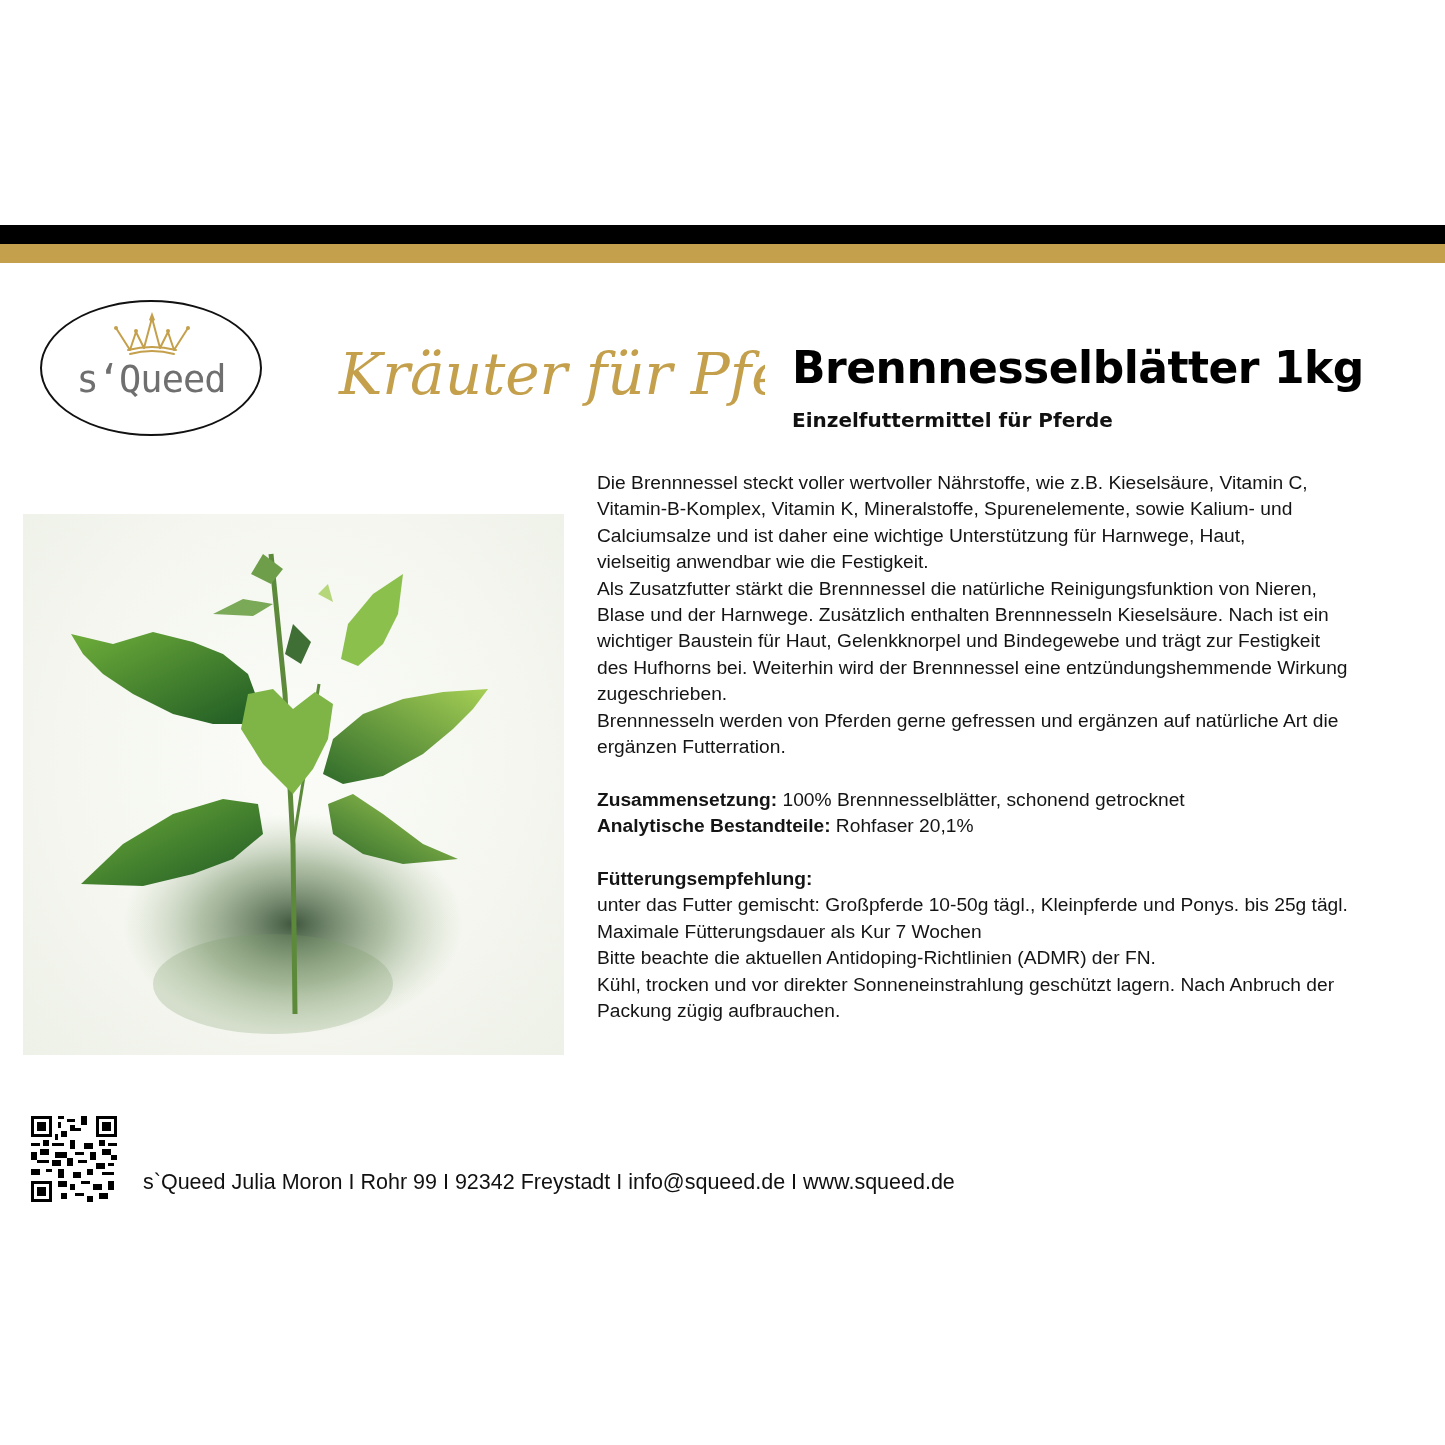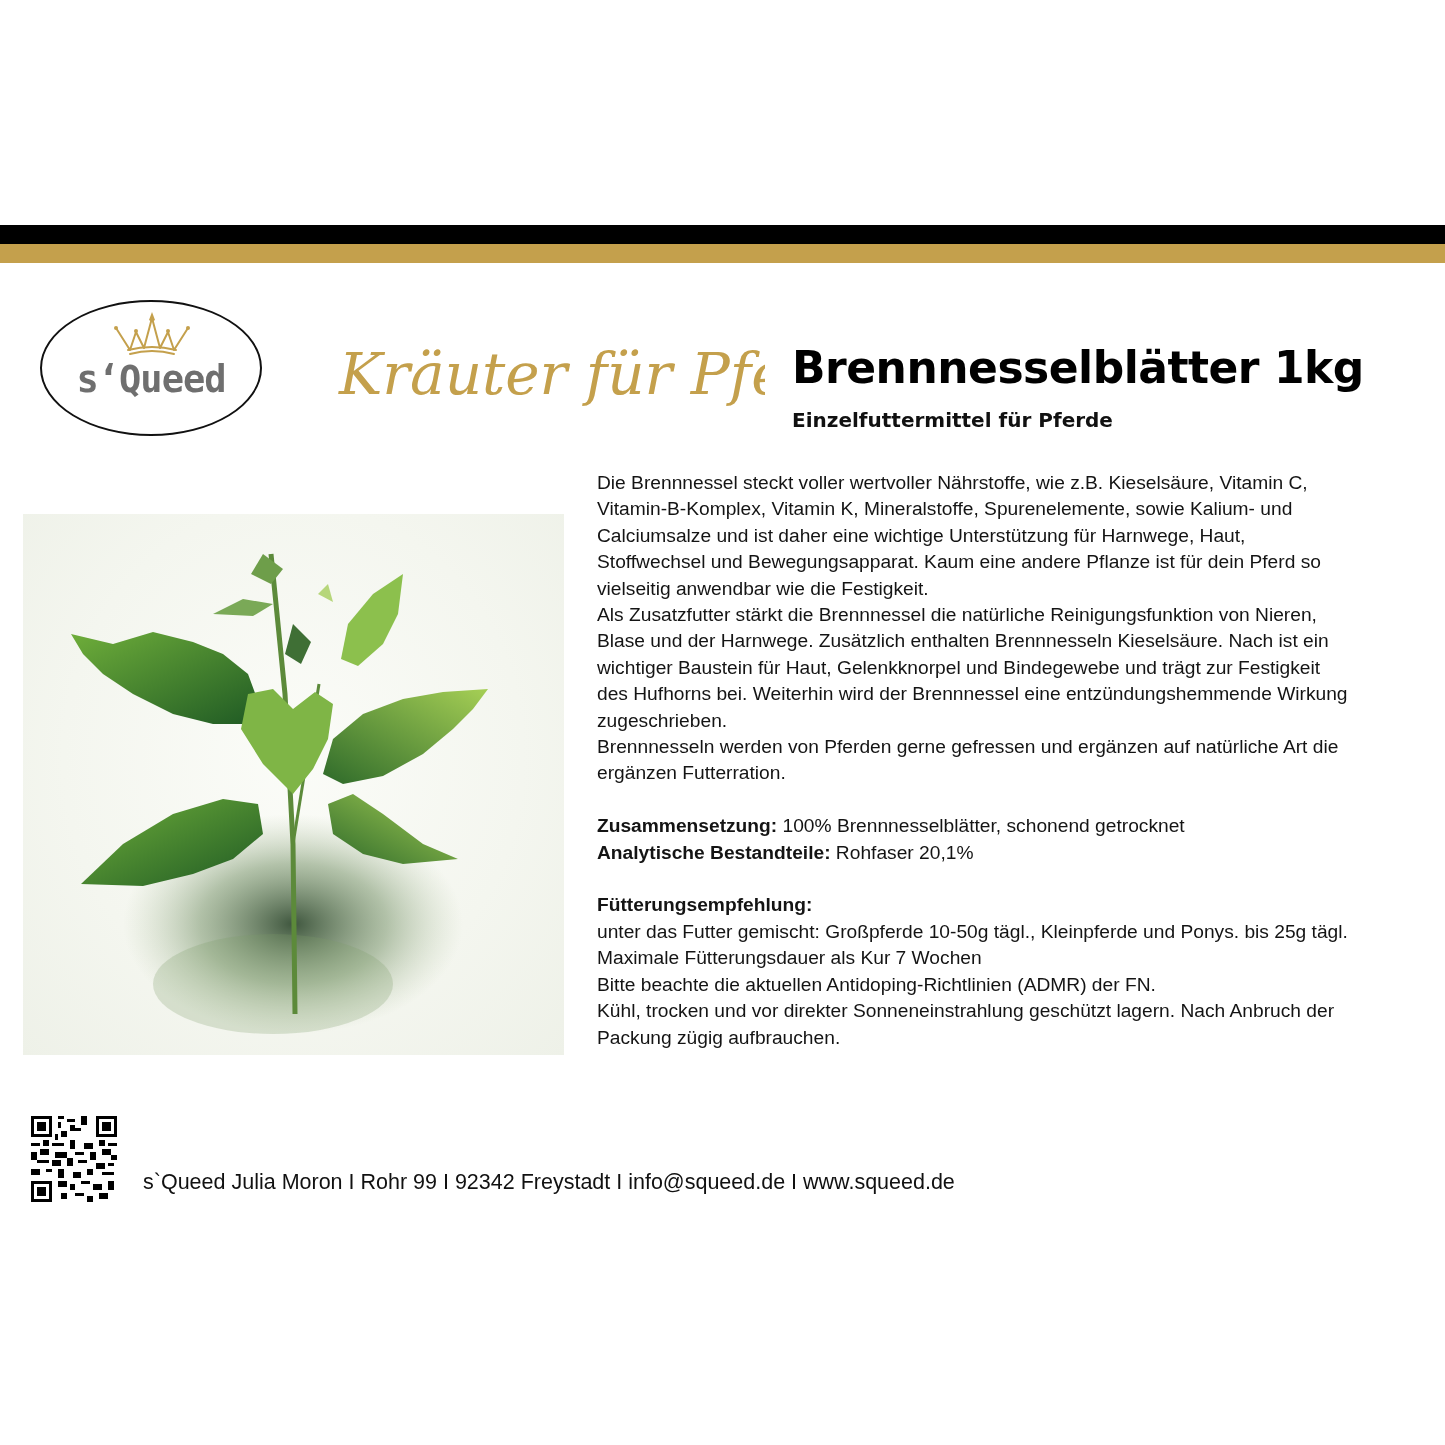--- a/index.html
+++ b/index.html
@@ -2,21 +2,21 @@
 <html><head>
   <meta charset="utf-8">
   <style>
     * { margin: 0; padding: 0; box-sizing: border-box; }
     html, body { width: 1445px; height: 1445px; background: #ffffff; overflow: hidden; }
     body { position: relative; font-family: "Liberation Sans", sans-serif; color: #111; }
 
     .bar-black { position: absolute; left: 0; top: 225px; width: 1445px; height: 19px; background: #000000; }
     .bar-gold  { position: absolute; left: 0; top: 244px; width: 1445px; height: 19px; background: #c4a04c; }
 
-    .logo { position: absolute; left: 40px; top: 300px; width: 222px; height: 136px; font-weight: bold; }
+    .logo { position: absolute; left: 40px; top: 300px; width: 222px; height: 136px; }
     .logo-oval { position: absolute; left: 0; top: 0; width: 222px; height: 136px; border: 2px solid #111; border-radius: 50%; }
     .logo-crown { position: absolute; left: 72px; top: 12px; width: 80px; height: 46px; }
     .logo-text { position: absolute; left: 0; top: 58px; width: 222px; text-align: center; font-family: "DejaVu Sans Mono", monospace; font-size: 37px; color: #6f6f6f; letter-spacing: -1px; }
 
     .script-title { position: absolute; left: 335px; top: 322px; width: 430px; height: 110px; }
     .script-title svg { width: 100%; height: 100%; }
     .script-text { font-family: "DejaVu Serif", serif; font-style: italic; font-size: 58px; fill: #c4a04c; }
 
     .product-title { position: absolute; left: 792px; top: 342px; font-family: "DejaVu Sans", sans-serif; font-weight: bold; font-size: 44px; color: #000; letter-spacing: -0.5px; white-space: nowrap; }
     .product-subtitle { position: absolute; left: 792px; top: 408px; font-family: "DejaVu Sans", sans-serif; font-weight: bold; font-size: 20px; color: #111; white-space: nowrap; }
@@ -103,21 +103,20 @@
     <path d="M190 100 L220 85 L250 90 L230 102 Z" fill="#7aa957"></path>
     <path d="M270 110 L262 140 L278 150 L288 128 Z" fill="#3f6f35"></path>
     <path d="M295 80 L305 70 L310 88 Z" fill="#b6d67a"></path>
   </svg>
 </div>
 
 <div class="desc">
   <p>Die Brennnessel steckt voller wertvoller Nährstoffe, wie z.B. Kieselsäure, Vitamin C,</p>
   <p>Vitamin-B-Komplex, Vitamin K, Mineralstoffe, Spurenelemente, sowie Kalium- und</p>
   <p>Calciumsalze und ist daher eine wichtige Unterstützung für Harnwege, Haut,</p>
-  <p>Stoffwechsel und Bewegungsapparat. Kaum eine andere Pflanze ist für dein Pferd so</p>
   <p>vielseitig anwendbar wie die Festigkeit.</p>
   <p>Als Zusatzfutter stärkt die Brennnessel die natürliche Reinigungsfunktion von Nieren,</p>
   <p>Blase und der Harnwege. Zusätzlich enthalten Brennnesseln Kieselsäure. Nach ist ein</p>
   <p>wichtiger Baustein für Haut, Gelenkknorpel und Bindegewebe und trägt zur Festigkeit</p>
   <p>des Hufhorns bei. Weiterhin wird der Brennnessel eine entzündungshemmende Wirkung</p>
   <p>zugeschrieben.</p>
   <p>Brennnesseln werden von Pferden gerne gefressen und ergänzen auf natürliche Art die</p>
   <p>ergänzen Futterration.</p>
   <div class="gap"></div>
   <p><span class="b">Zusammensetzung:</span><span> 100% Brennnesselblätter, schonend getrocknet</span></p>

